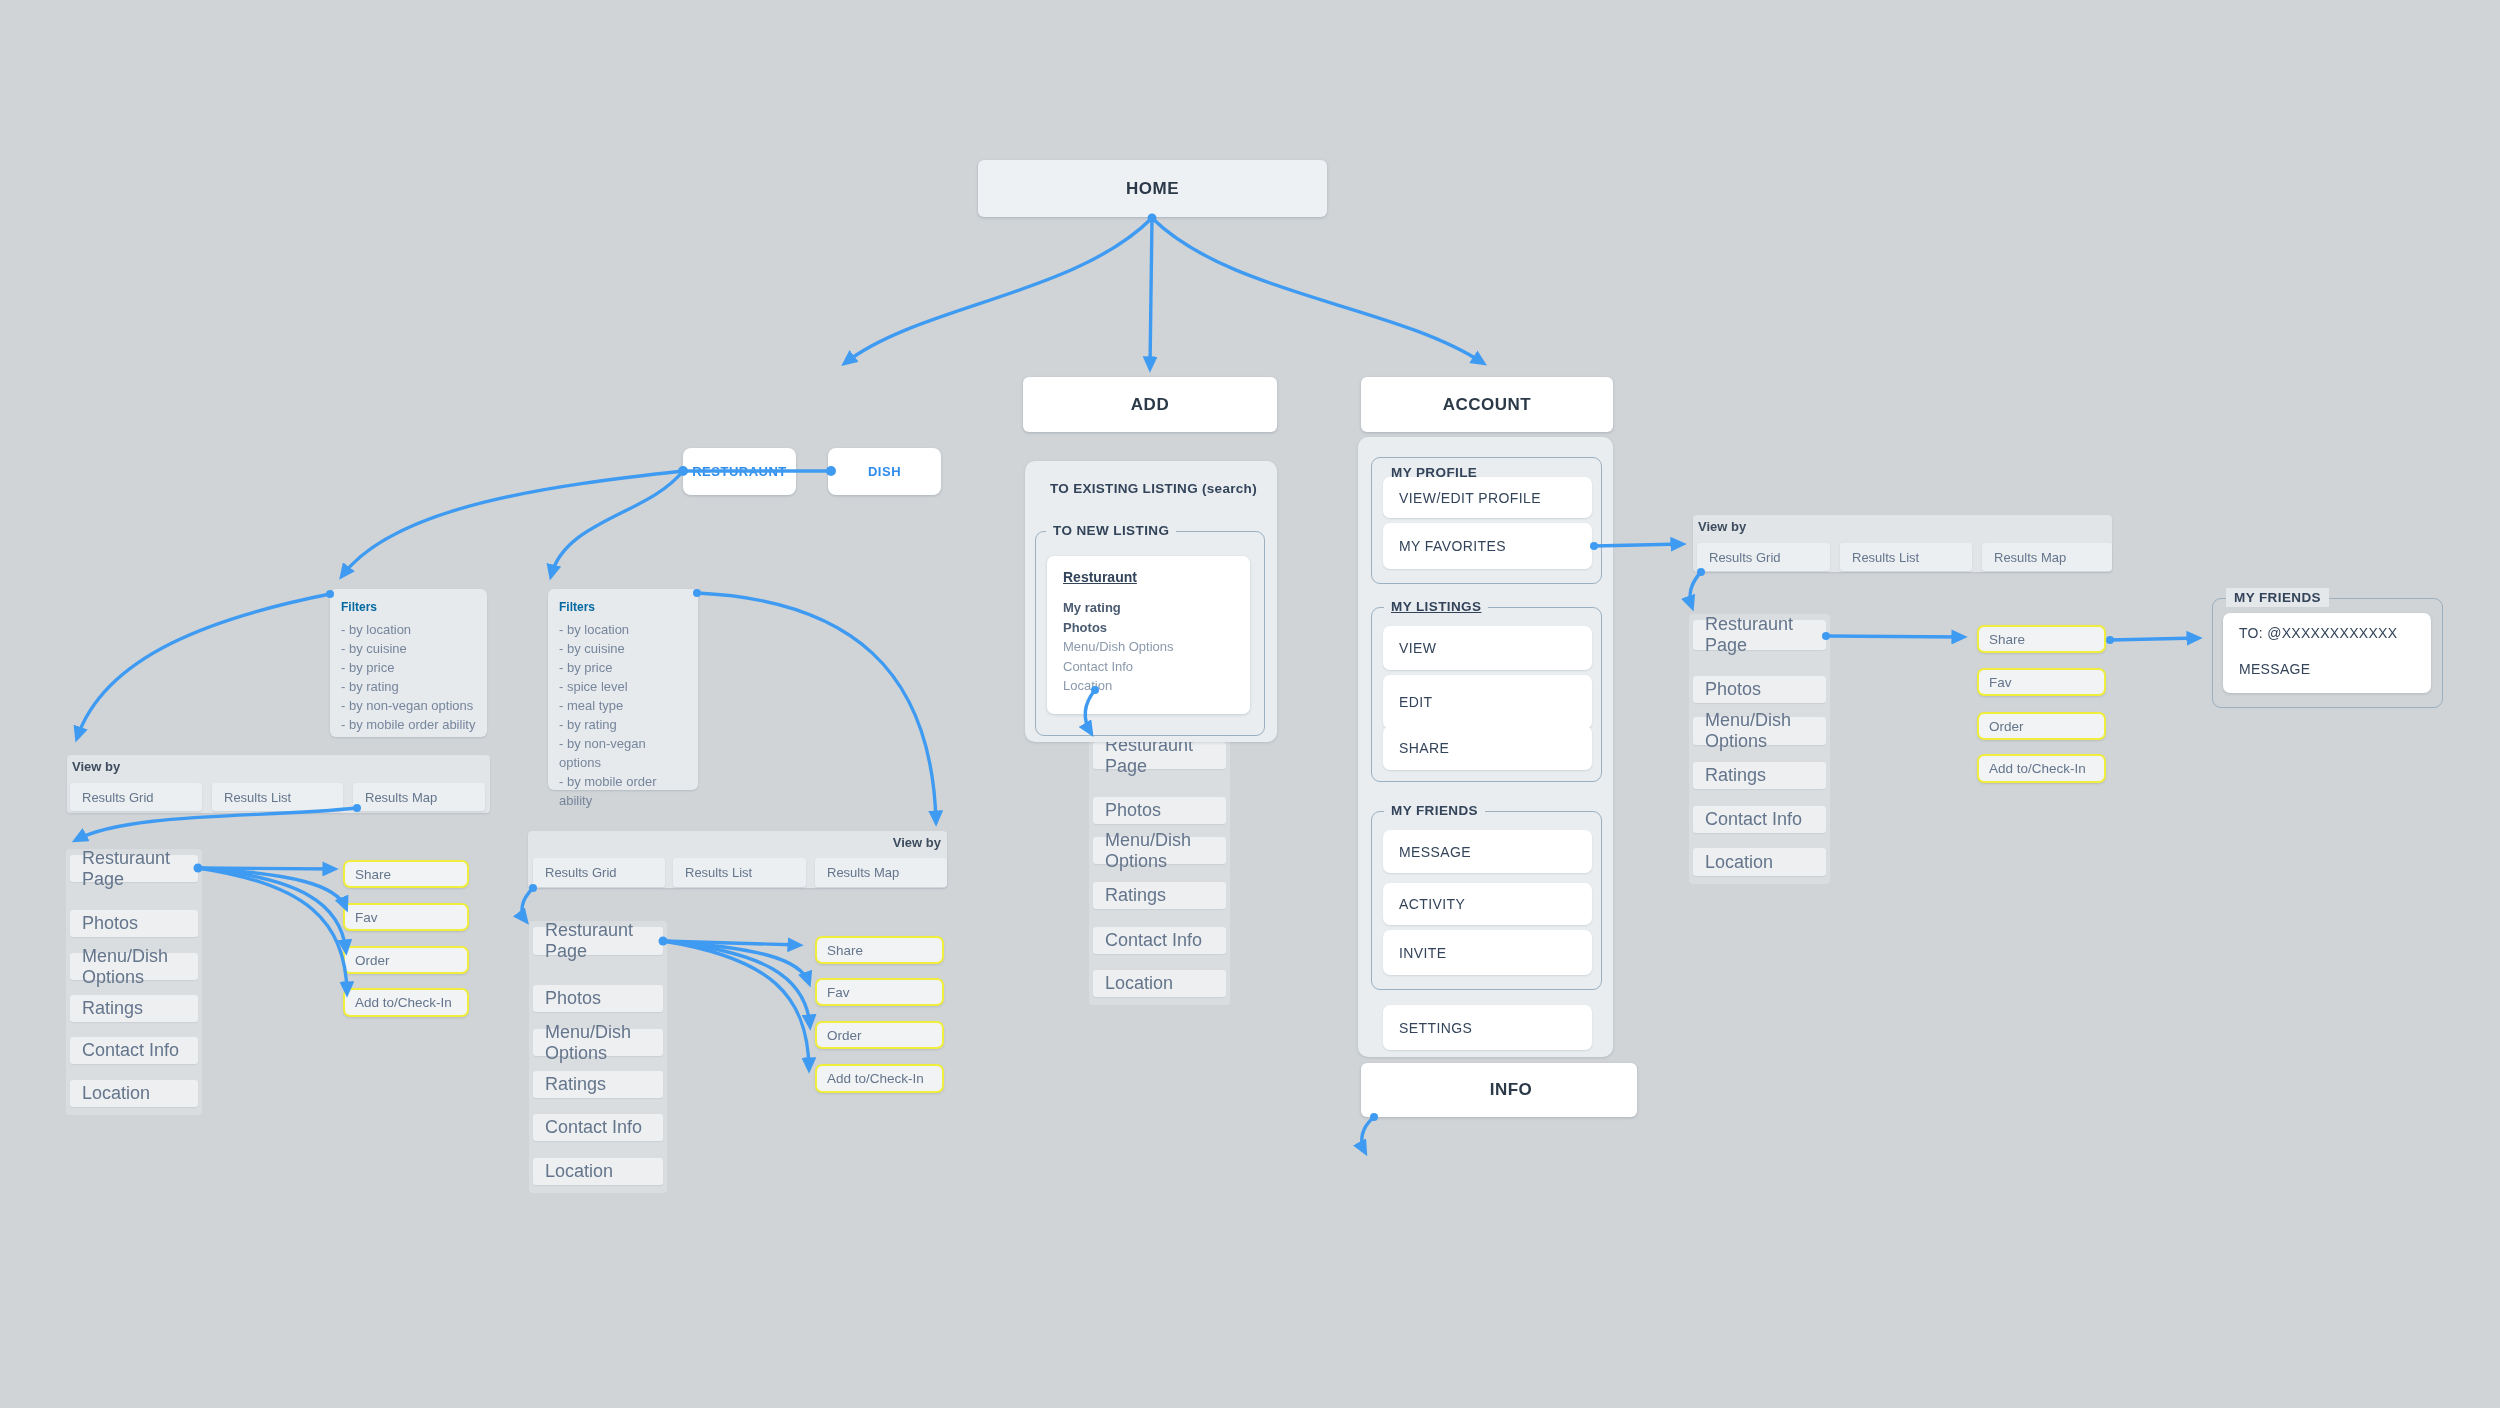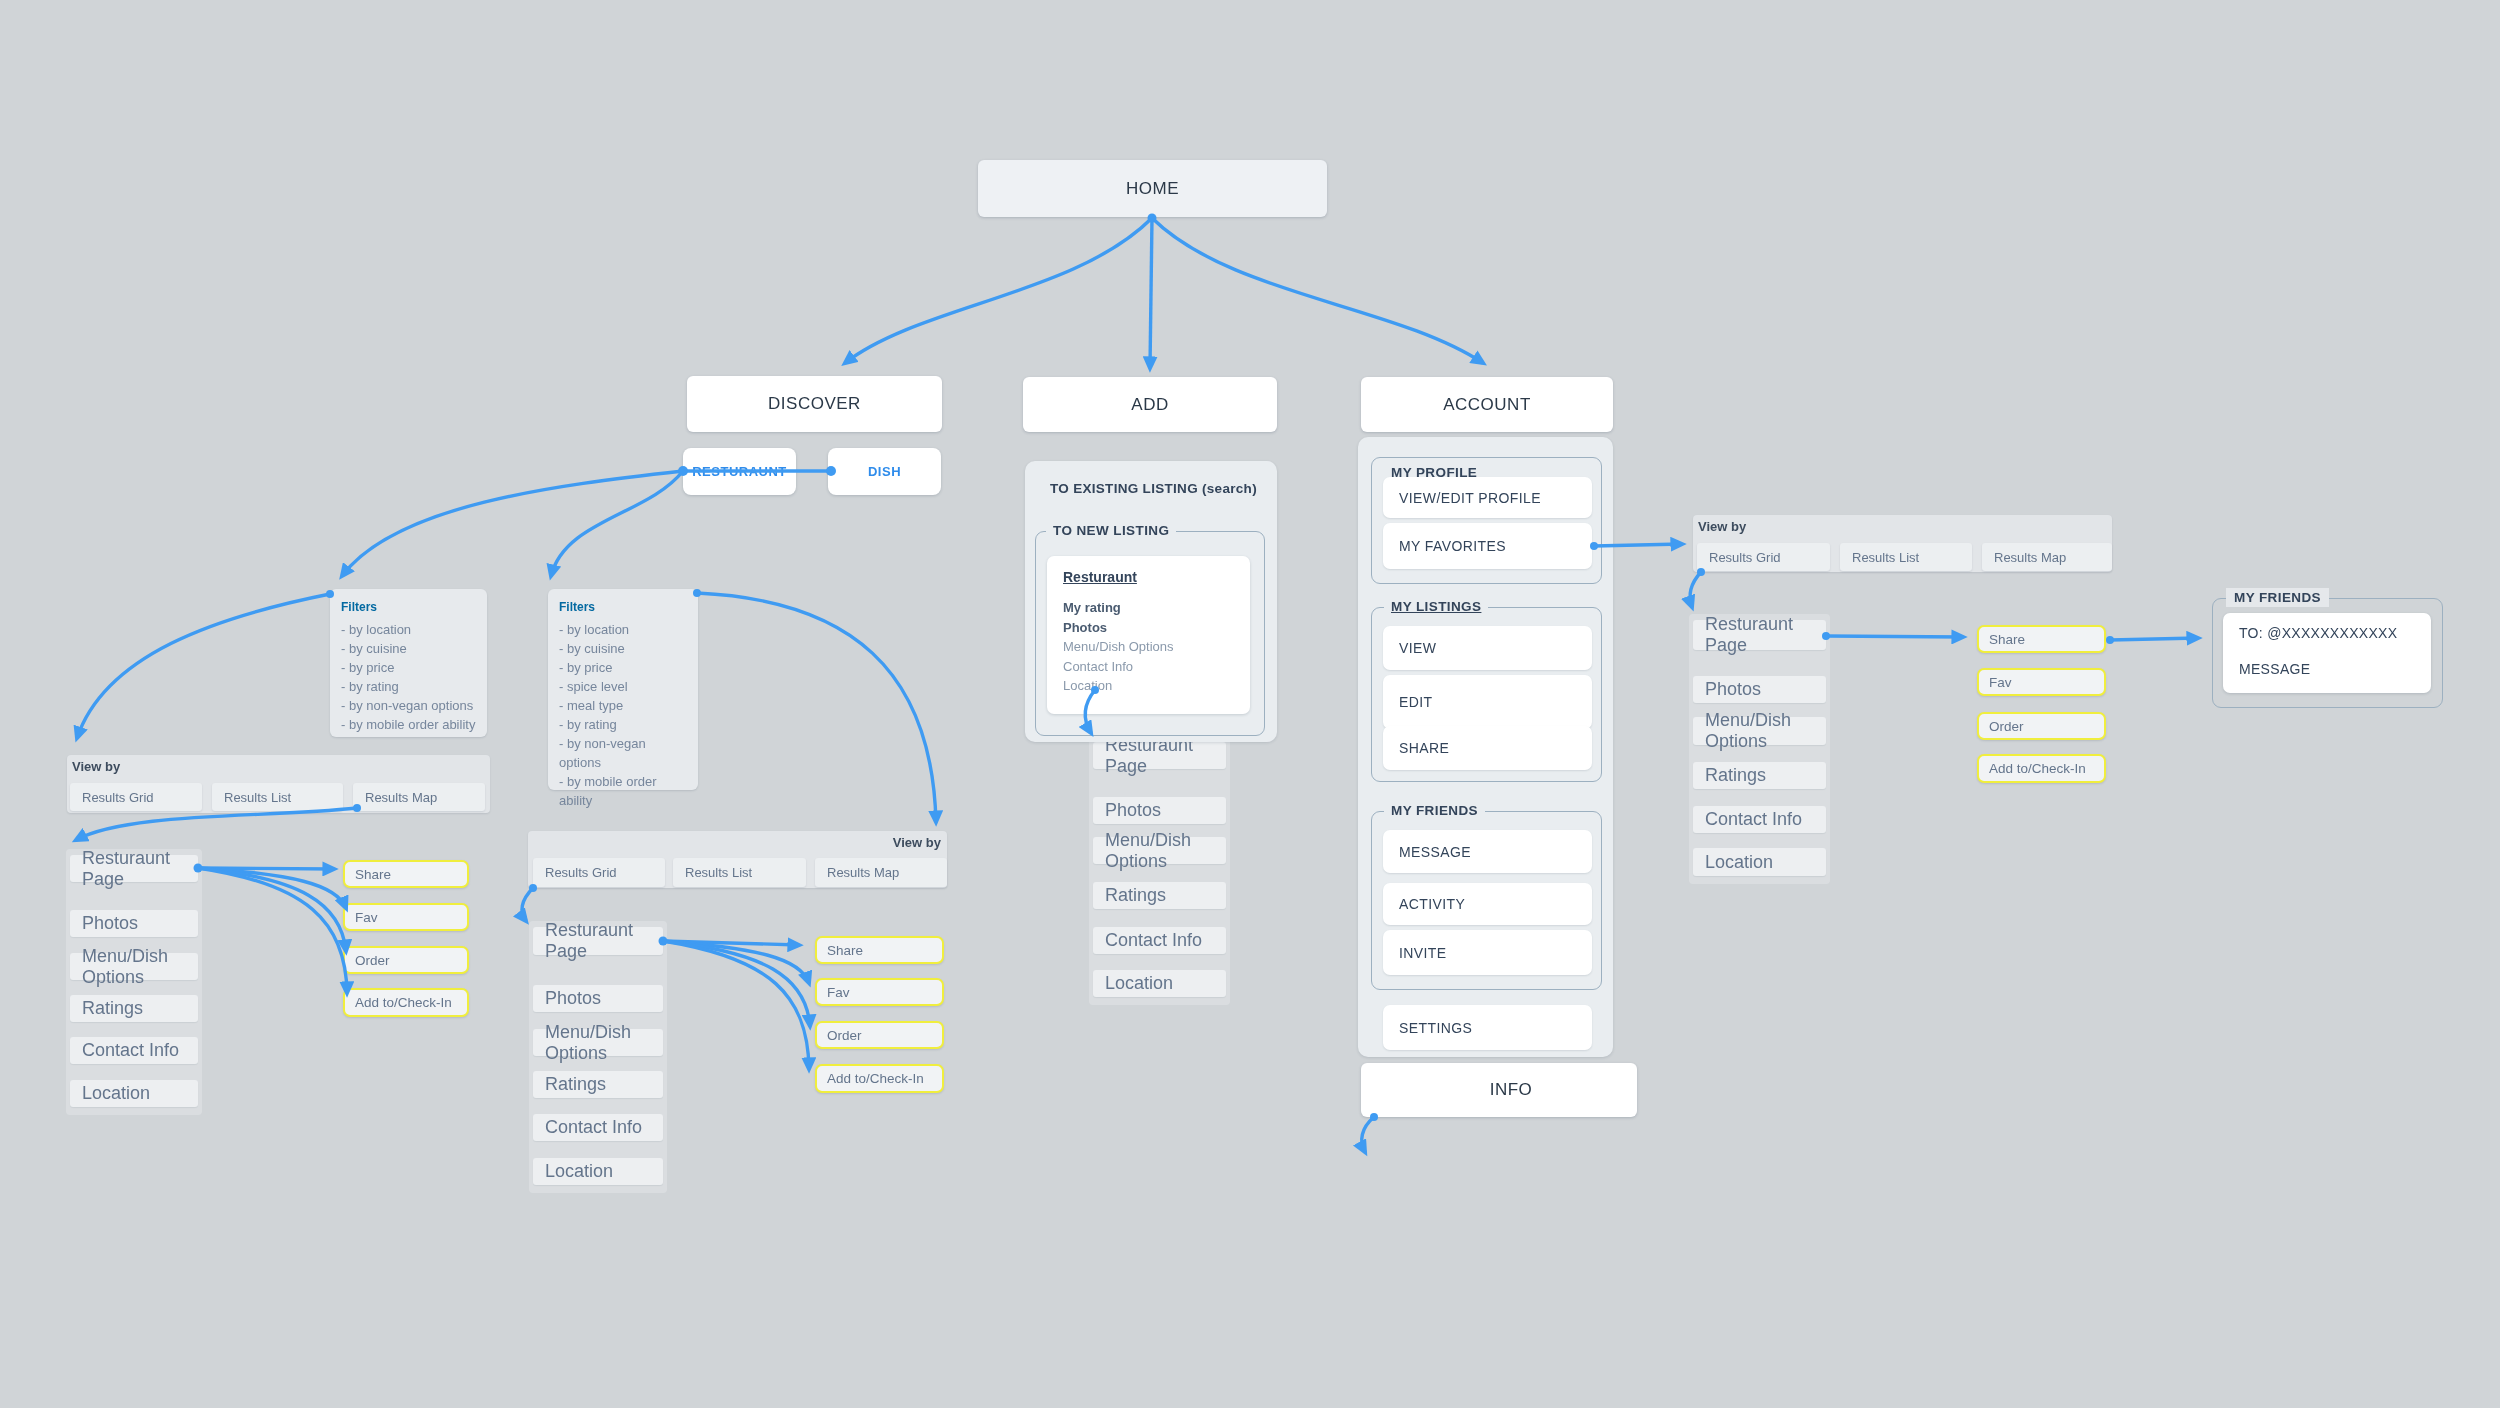--- a/index.html
+++ b/index.html
@@ -1,20 +1,20 @@
 <!DOCTYPE html>
 <html><head>
 <meta charset="utf-8">
 <style>
   html,body{margin:0;padding:0;background:#d0d4d7;}
   .canvas{position:relative;width:2500px;height:1408px;background:#d0d4d7;
           font-family:"Liberation Sans",sans-serif;overflow:hidden;}
   .abs{position:absolute;}
   .hdr{background:#ffffff;border-radius:6px;display:flex;align-items:center;justify-content:center;
-       font-weight:normal;font-size:17px;color:#2b3948;letter-spacing:.5px;
+       font-weight:bold;font-size:17px;color:#2b3948;letter-spacing:.5px;
        box-shadow:0 1px 3px rgba(40,60,80,.22);}
   .hdr.home-box{background:#eef1f4;}
   .linkbox{background:#ffffff;border-radius:8px;display:flex;align-items:center;justify-content:center;
        font-size:13px;font-weight:bold;color:#2f8ceb;letter-spacing:.5px;
        box-shadow:0 1px 3px rgba(40,60,80,.2);}
   .filters{background:#e7eaed;border-radius:6px;padding:9px 11px;font-size:13px;color:#76869c;
        line-height:19px;box-shadow:0 1px 2px rgba(40,60,80,.15);box-sizing:border-box;}
   .filters .ft{font-weight:bold;color:#0369a1;font-size:12px;margin-bottom:3px;}
   .vb{background:#e2e5e8;border-radius:4px;box-shadow:0 1px 2px rgba(40,60,80,.12);}
   .vbl{position:absolute;font-size:13px;font-weight:bold;color:#3d4c5e;}
@@ -45,23 +45,20 @@
   .existing{position:absolute;font-size:13.5px;font-weight:bold;color:#33445a;letter-spacing:.3px;}
   svg.wires{position:absolute;left:0;top:0;z-index:10;pointer-events:none;}
 </style>
 </head>
 <body>
 
 <div class="canvas">
 
   <div class="abs hdr home-box" style="left:978px;top:160px;width:349px;height:57px;">
     <span>HOME</span>
-  </div>
-  <div class="abs hdr" style="left:687px;top:376px;width:255px;height:56px;">
-    <span>DISCOVER</span>
   </div>
   <div class="abs hdr" style="left:1023px;top:377px;width:254px;height:55px;">
     <span>ADD</span>
   </div>
   <div class="abs hdr" style="left:1361px;top:377px;width:252px;height:55px;">
     <span>ACCOUNT</span>
   </div>
 
   <div class="abs linkbox" style="left:683px;top:448px;width:113px;height:47px;">
     <span>RESTURAUNT</span>

